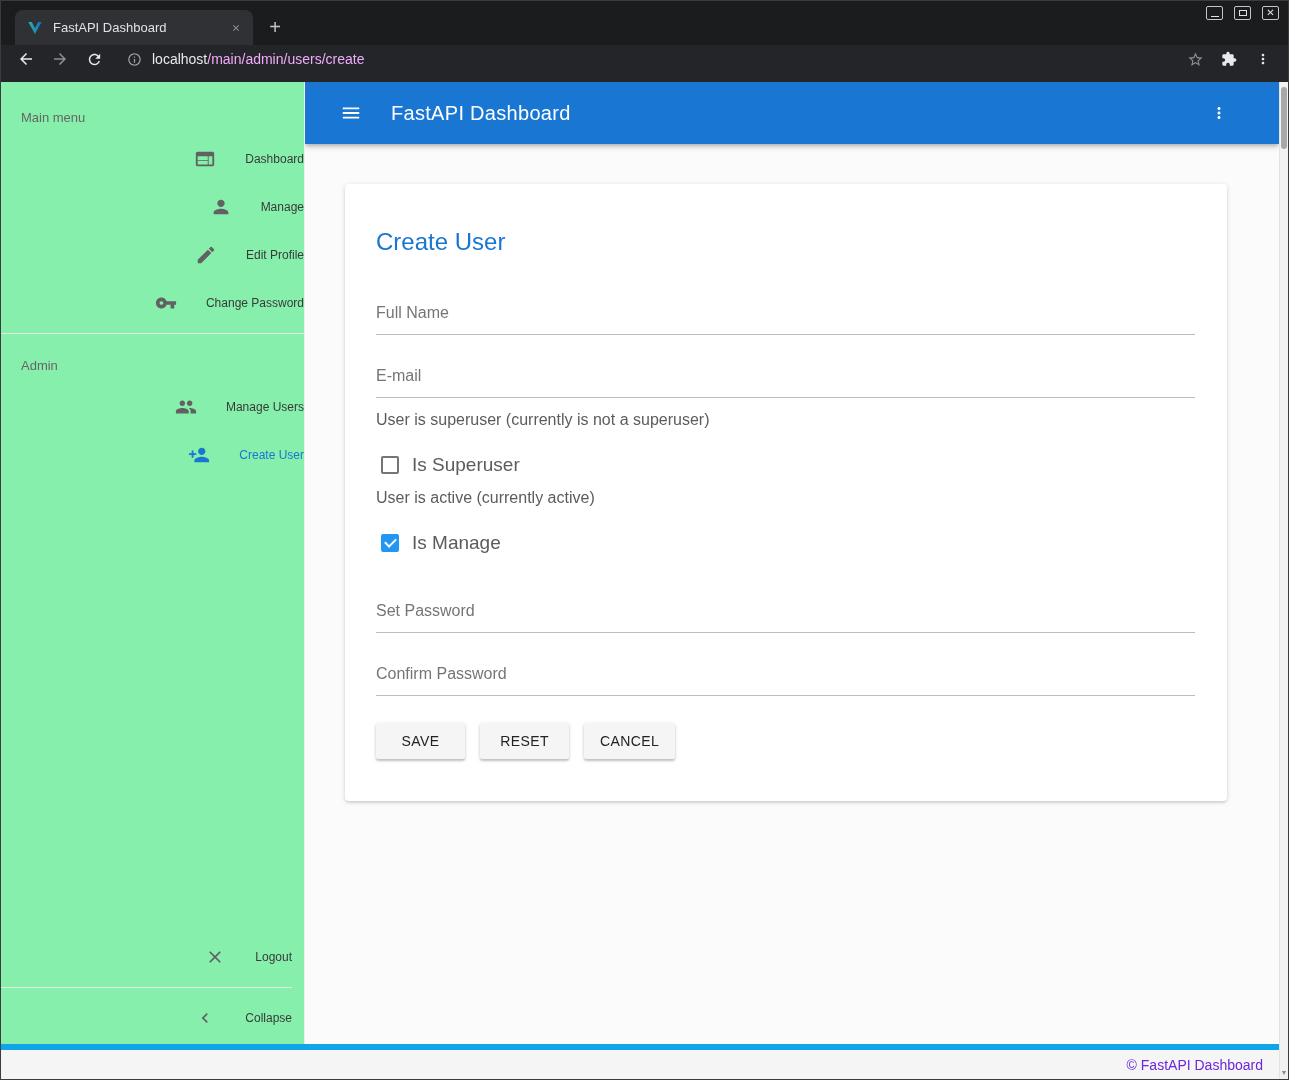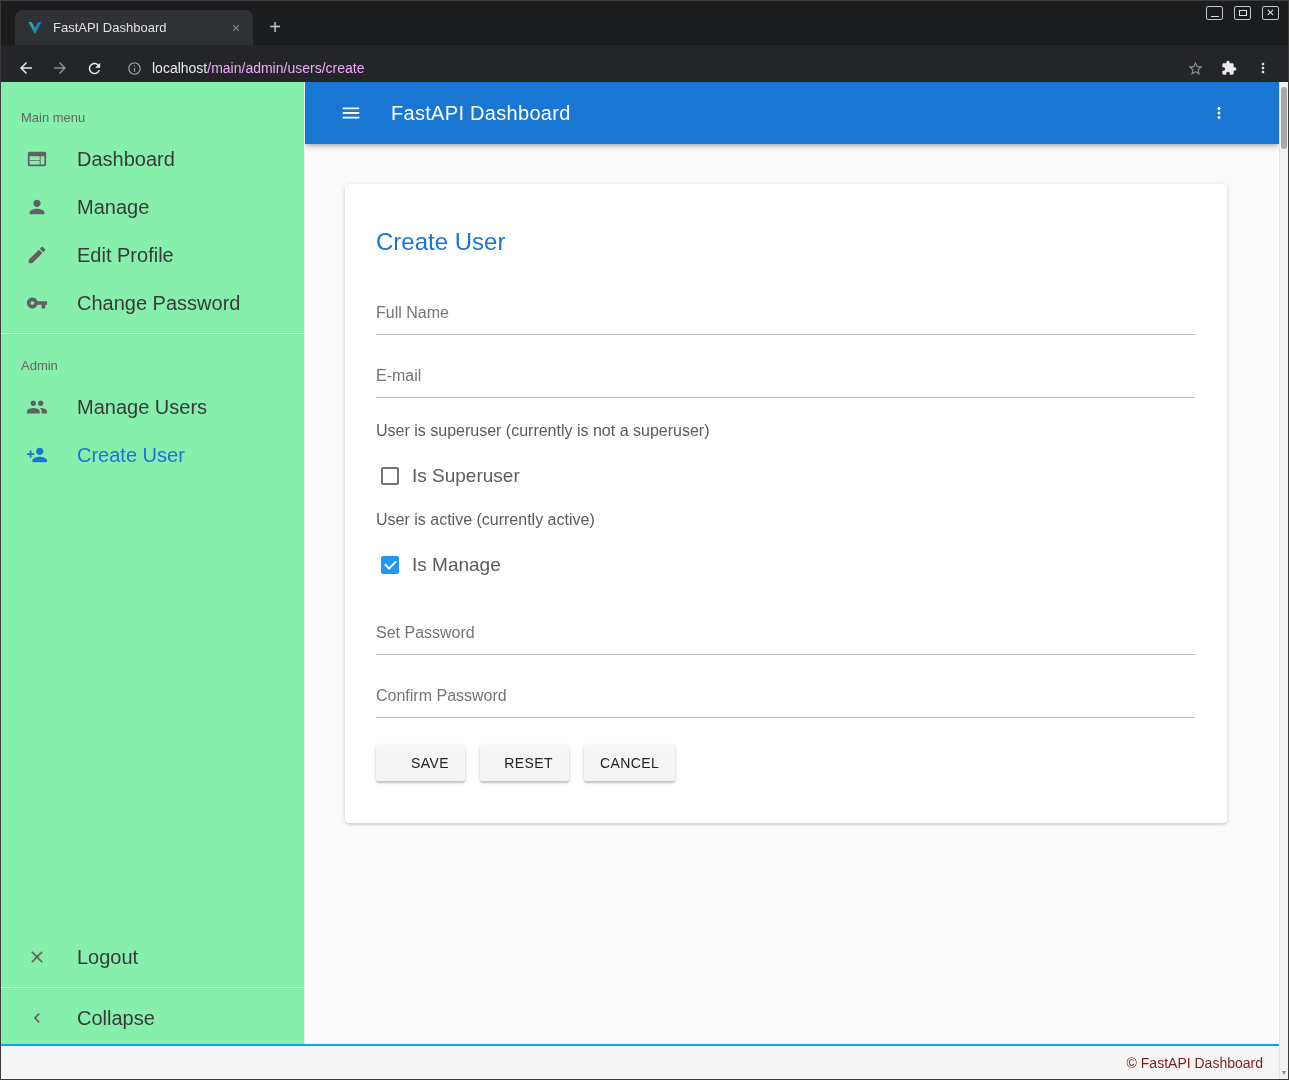--- a/index.html
+++ b/index.html
@@ -22,46 +22,46 @@
             border-radius: 50%; cursor: pointer; }
   .win-controls { position: absolute; right: 9px; top: 5px; display: flex; gap: 11px; }
   .win-btn { width: 17px; height: 14px; border: 1px solid #c2c5c9; border-radius: 2px; color: #dfe1e5;
              display: flex; align-items: center; justify-content: center; cursor: pointer; }
   .win-btn .dash { width: 8px; height: 1px; background: #dfe1e5; margin-top: 7px; }
   .win-btn .sq { width: 8px; height: 6px; border: 1px solid #dfe1e5; }
   .win-btn.close-btn { font-size: 10px; line-height: 1; }
 
   
   .toolbar { position: absolute; top: 44px; left: 0; right: 0; height: 37px; background: #242528;
-             display: flex; align-items: flex-end; padding: 0 8px; }
+             display: flex; align-items: flex-start; padding: 0 8px; }
   .tool-icon { width: 30px; height: 28px; display: flex; align-items: center; justify-content: center;
                color: #e8eaed; margin: 0 2px; cursor: pointer; border-radius: 50%; }
   .tool-icon.dim { color: #8b9095; }
   .omnibox { flex: 1; height: 28px; margin: 0 6px; display: flex; align-items: center; padding: 0 10px;
              font-size: 14px; cursor: text; }
   .omnibox .info-ic { color: #9aa0a6; margin-right: 10px; display: flex; }
   .url-host { color: #e8eaed; }
   .url-path { color: #f0abfc; }
 
   
   .page { position: absolute; top: 81px; left: 0; right: 0; bottom: 0; background: #fbfbfb; }
 
   
   .sidebar { position: absolute; left: 0; top: 0; width: 304px; bottom: 35px; background: #86efac;
              border-right: 1px solid #eeeeee; }
   .section-label { padding: 28px 0 10px 20px; font-size: 13px; color: #666; }
   .section-label.admin { padding-top: 18px; }
   .side-item { height: 48px; display: flex; align-items: center; padding-left: 24px; cursor: pointer;
-               color: #3a3a3a; font-size: 20px; }
+               color: #3a3a3a; font-size: 12px; justify-content: flex-end; }
   .side-item .icon { width: 24px; height: 24px; margin-right: 28px; color: #616161;
                      display: flex; align-items: center; justify-content: center; }
   .side-item.active { color: #1976d2; }
   .side-item.active .icon { color: #1976d2; }
   .divider { height: 1px; background: #e6e6e6; margin: 6px 0; }
-  .sidebar-bottom { position: absolute; left: 0; right: 0; bottom: 2px; }
+  .sidebar-bottom { position: absolute; left: 0; right: 12px; bottom: 2px; }
 
   
   .main { position: absolute; left: 304px; right: 9px; top: 0; bottom: 35px; background: #fbfbfb; overflow: hidden; }
   .appbar { height: 62px; background: #1976d2; display: flex; align-items: center; padding: 0 16px;
             box-shadow: 0 2px 4px -1px rgba(0,0,0,.25), 0 4px 5px 0 rgba(0,0,0,.12);
             position: relative; z-index: 2; }
   .hamburger { width: 40px; height: 40px; margin-left: 10px; color: #fff; display: flex;
                align-items: center; justify-content: center; cursor: pointer; border-radius: 50%; }
   .appbar-title { color: #fff; font-size: 20px; font-weight: 500; margin-left: 20px; letter-spacing: .3px; }
   .appbar-kebab { margin-left: auto; margin-right: 24px; width: 40px; height: 40px; color: #fff;
@@ -73,38 +73,38 @@
           padding: 44px 32px 42px 31px; }
   .page-title { color: #1976d2; font-size: 24px; font-weight: 400; }
 
   .text-field { margin-top: 48px; }
   .text-field.tight { margin-top: 32px; }
   .text-field input { width: 100%; border: 0; outline: 0; background: transparent;
                       border-bottom: 1px solid #c0babd; font-size: 16px; color: #14532d;
                       padding: 0 0 12px 0; font-family: inherit; }
   .text-field input::placeholder { color: #757575; opacity: 1; }
 
-  .hint { margin-top: 24px; font-size: 16px; color: #5c5c5c; }
+  .hint { margin-top: 13px; font-size: 16px; color: #5c5c5c; }
   .checkbox-row { margin-top: 25px; display: flex; align-items: center; cursor: pointer; }
   .checkbox { width: 18px; height: 18px; border: 2px solid #757575; border-radius: 2px; margin-left: 5px; flex: 0 0 18px; }
   .checkbox.checked { background: #2196f3; border-color: #2196f3; position: relative; }
   .checkbox.checked::after { content: ""; position: absolute; left: 4px; top: 0px; width: 5px; height: 9px;
                              border: solid #fff; border-width: 0 2px 2px 0; transform: rotate(45deg); }
   .checkbox-label { margin-left: 13px; font-size: 19px; color: #5c5c5c; }
 
   .buttons { margin-top: 27px; display: flex; }
   .btn { height: 36px; min-width: 89px; padding: 0 16px; margin-right: 15px; background: #f5f5f5; border: 0;
          border-radius: 2px; font-family: inherit; font-size: 14px; font-weight: 500; color: #222;
          letter-spacing: .4px; cursor: pointer;
-         box-shadow: 0 2px 2px rgba(0,0,0,.18), 0 1px 4px rgba(0,0,0,.12); text-align: right; }
+         box-shadow: 0 2px 2px rgba(0,0,0,.18), 0 1px 4px rgba(0,0,0,.12); }
 
   
   .footer { position: absolute; left: 0; right: 9px; bottom: 0; height: 35px; background: #f5f5f5;
-            border-top: 2px solid #0ea5e9; display: flex; align-items: center; justify-content: flex-end;
-            padding-right: 16px; font-size: 14px; color: #7f1d1d; }
+            border-top: 6px solid #0ea5e9; display: flex; align-items: center; justify-content: flex-end;
+            padding-right: 16px; font-size: 14px; color: #6d28d9; }
 
   
   .scrollbar { position: absolute; right: 0; top: 0; bottom: 0; width: 9px; background: #f2f2f2;
                border-left: 1px solid #e3e3e3; }
   .scroll-thumb { position: absolute; top: 5px; left: 1px; right: 1px; height: 62px; background: #a8a8a8;
                   border-radius: 4px; cursor: grab; }
   .scroll-arrow { position: absolute; bottom: 3px; left: 0; right: 0; text-align: center; font-size: 7px;
                   color: #8a8a8a; cursor: pointer; }
 
   svg { display: block; }

